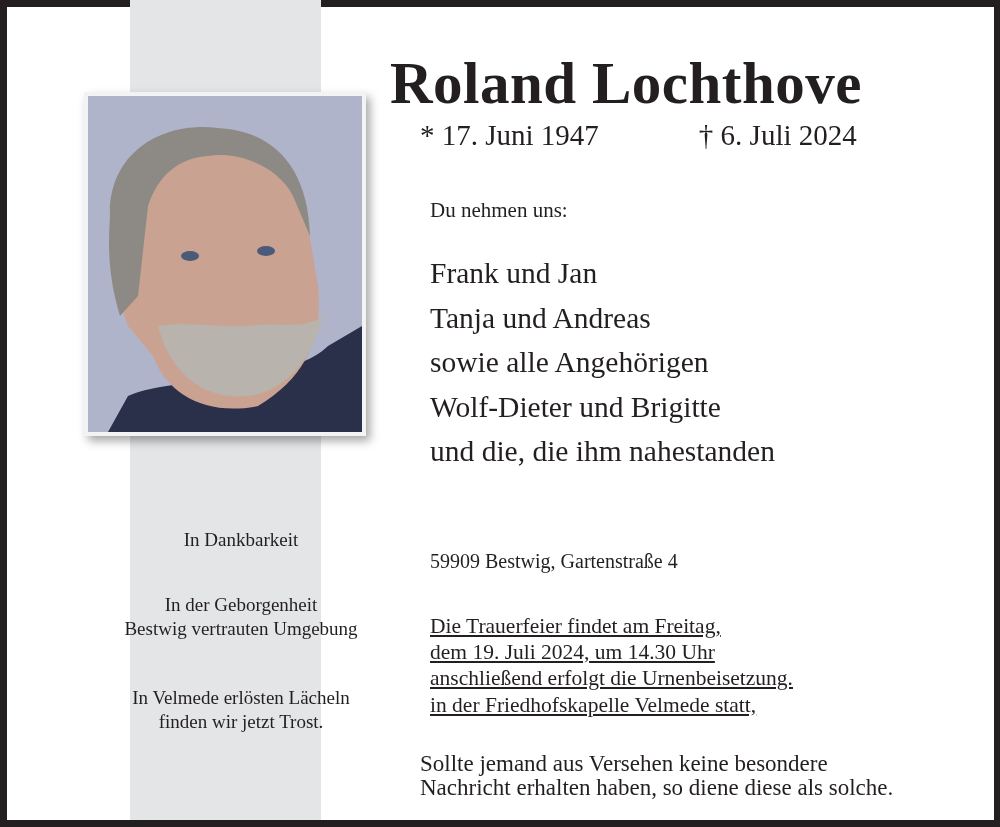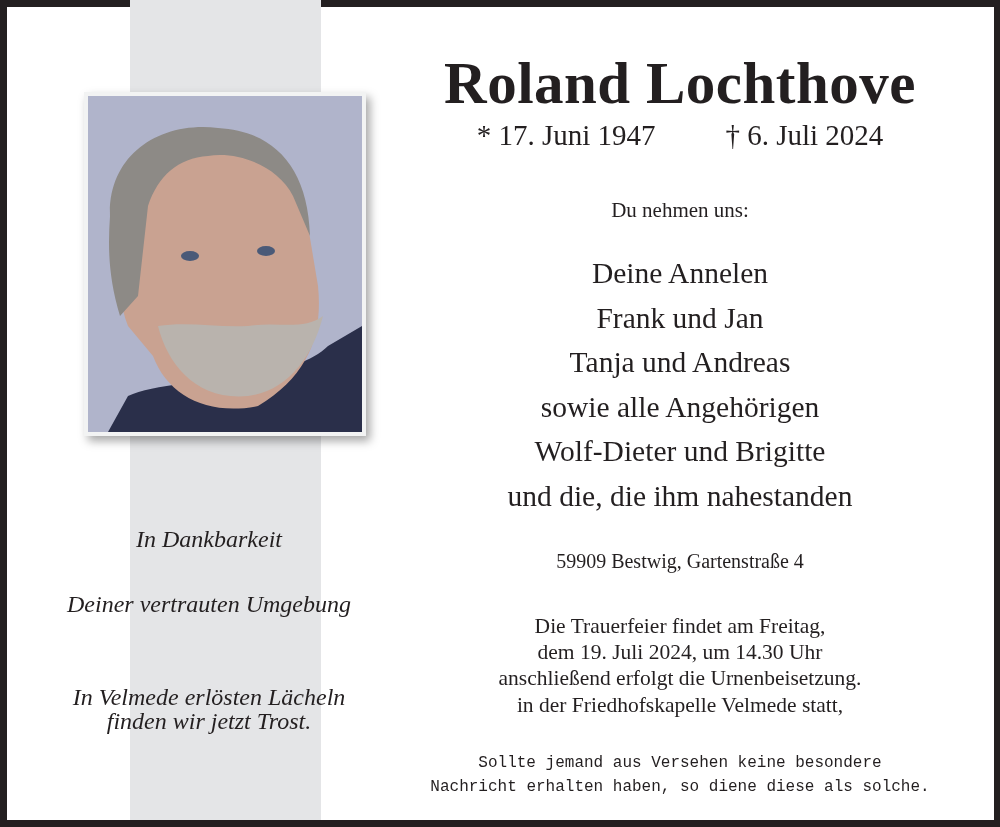--- a/index.html
+++ b/index.html
@@ -1,31 +1,31 @@
 <!DOCTYPE html>
 <html><head>
 <meta charset="utf-8">
 <style>
   html, body { margin:0; padding:0; background:#fff; }
   body { width:1000px; height:827px; position:relative; overflow:hidden; font-family:"Liberation Serif", serif; color:#231f20; }
   .frame { position:absolute; left:0; top:0; width:1000px; height:827px; box-sizing:border-box; border:7px solid #231f20; border-right-width:6px; border-bottom-width:7px; background:#fff; }
   .stripe { position:absolute; left:130px; top:0; width:191px; height:820px; background:#e4e5e7; }
   .photo-frame { position:absolute; left:84px; top:92px; width:282px; height:344px; background:#f2f3f3; box-shadow: 4px 5px 9px rgba(0,0,0,0.35); }
   .photo { position:absolute; left:4px; top:4px; width:274px; height:336px; background:#b0b4cb; overflow:hidden; }
-  .center { position:absolute; text-align:center; white-space:nowrap; }
+  .center { position:absolute; white-space:nowrap; }
   .name { left:390px; width:580px; top:50px; font-weight:bold; font-size:59px; line-height:66px; letter-spacing:0.5px; }
   .dates { left:420px; width:520px; top:118px; font-size:29px; line-height:34px; }
   .dates span { display:inline-block; }
-  .birth { margin-right:70px; }
+  .birth { margin-right:100px; }
   .miss { left:430px; width:500px; top:197px; font-size:21px; line-height:26px; }
   .family { left:430px; width:500px; top:251px; font-size:29.5px; line-height:44.6px; }
   .address { left:430px; width:500px; top:548px; font-size:20px; line-height:27px; }
-  .service { left:430px; width:500px; top:613px; font-size:21.5px; line-height:26.2px; }
-  .notice { left:420px; width:520px; top:752px; font-size:16px; line-height:23.5px;font-family:Liberation Mono, monospace; }
-  .poem { left:44px; width:330px; text-align:center; font-style:italic; font-size:24px; line-height:23.5px; }
+  .service { left:430px; width:500px; top:613px; font-size:21.5px; line-height:26.2px;text-decoration:underline; }
+  .notice { left:420px; width:520px; top:752px; font-size:23px; line-height:23.5px; }
+  .poem { left:76px; width:330px; text-align:center; font-size:19px; line-height:23.5px; }
   .p1 { top:528px; } .p2 { top:593px; } .p3 { top:686px; }
   .line { display:block; }
 </style>
 </head>
 <body>
 
 <div class="frame"></div>
 <div class="stripe"></div>
 
 <div class="photo-frame">
@@ -43,21 +43,20 @@
 </div>
 
 <div class="center name">Roland Lochthove</div>
 <div class="center dates">
   <span class="birth">* 17. Juni 1947</span><span>† 6. Juli 2024</span>
 </div>
 
 <div class="center miss">Du nehmen uns:</div>
 
 <div class="center family">
-  <span class="line">Deine Annelen</span>
   <span class="line">Frank und Jan</span>
   <span class="line">Tanja und Andreas</span>
   <span class="line">sowie alle Angehörigen</span>
   <span class="line">Wolf-Dieter und Brigitte</span>
   <span class="line">und die, die ihm nahestanden</span>
 </div>
 
 <div class="center address">59909 Bestwig, Gartenstraße 4</div>
 
 <div class="center service">
@@ -69,18 +68,19 @@
 
 <div class="center notice">
   <span class="line">Sollte jemand aus Versehen keine besondere</span>
   <span class="line">Nachricht erhalten haben, so diene diese als solche.</span>
 </div>
 
 <div class="center poem p1">
   <span class="line">In Dankbarkeit</span>
 </div>
 <div class="center poem p2">
-  <span class="line">Deiner vertrauten Umgebung</span>
+  <span class="line">In der Geborgenheit</span>
+  <span class="line">Bestwig vertrauten Umgebung</span>
 </div>
 <div class="center poem p3">
   <span class="line">In Velmede erlösten Lächeln</span>
   <span class="line">finden wir jetzt Trost.</span>
 </div>
 
 </body></html>

